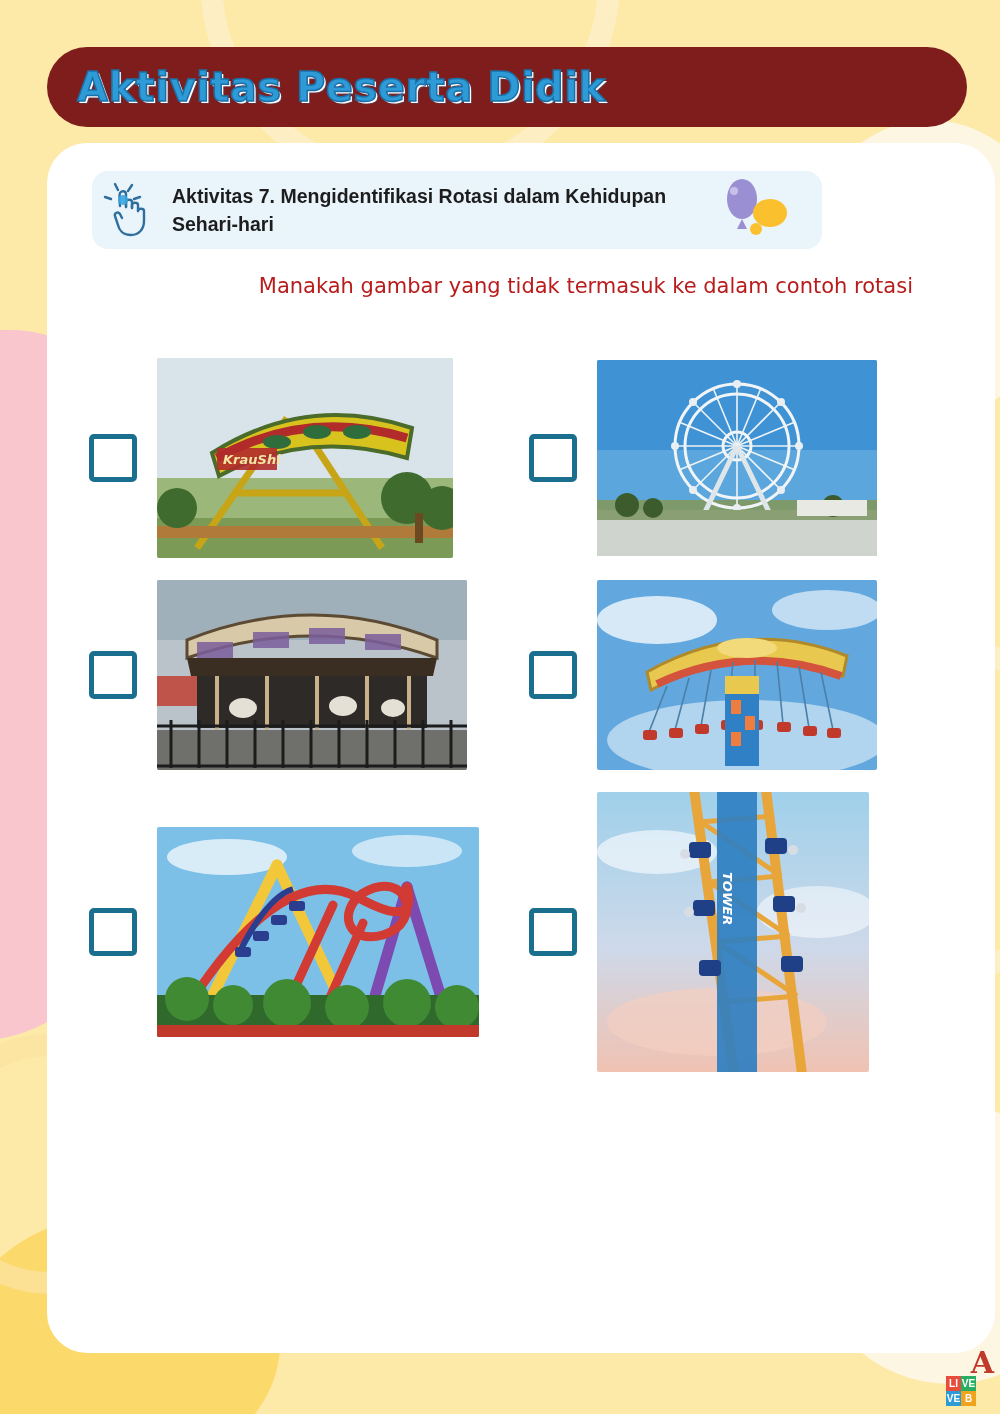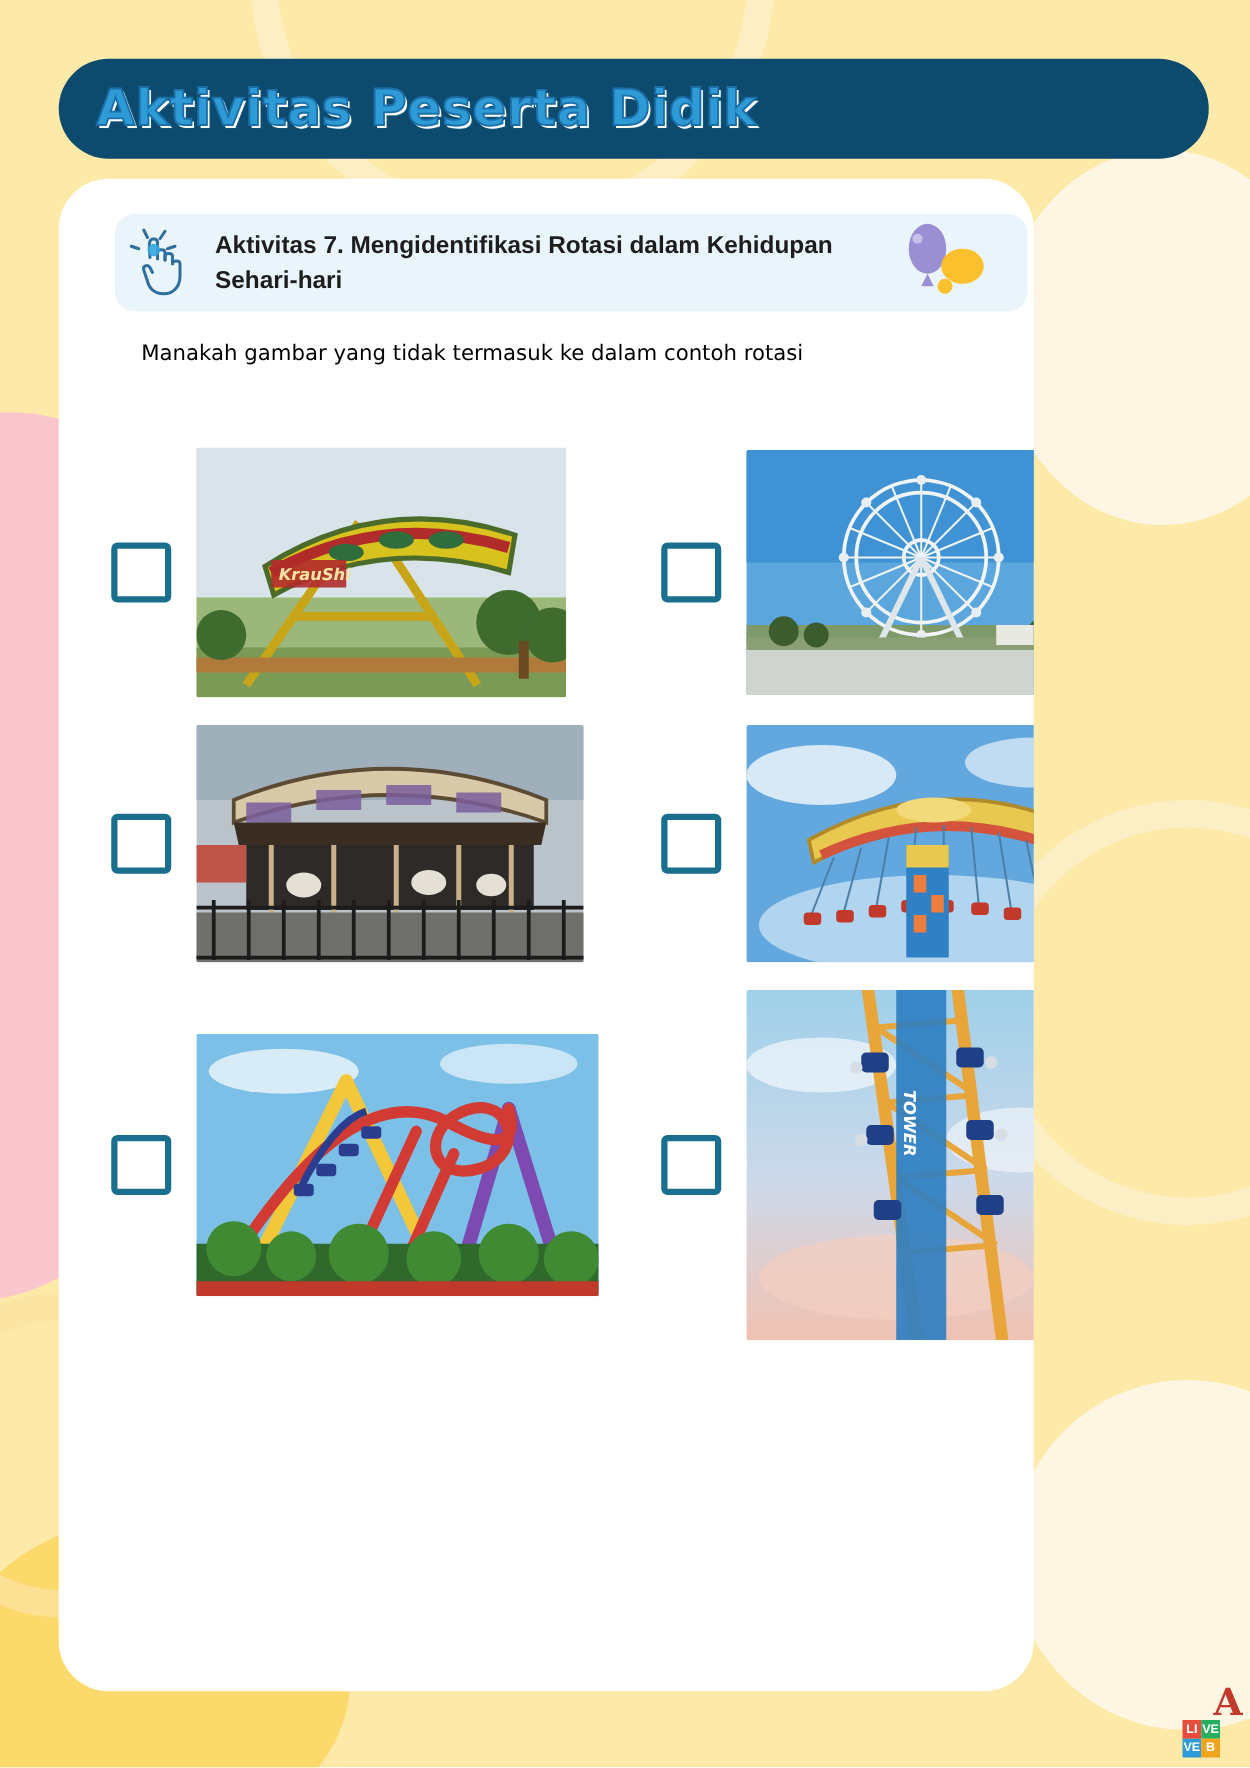--- a/index.html
+++ b/index.html
@@ -59,21 +59,21 @@
   }
   .swoosh-1 { left: 200px; top: -230px; width: 420px; height: 420px; border-color: #fdf0c8; opacity: .85; }
   .swoosh-2 { right: -120px; top: 640px; width: 340px; height: 340px; border-color: #fdf0c8; opacity: .9; }
   .swoosh-3 { left: -80px; bottom: 120px; width: 260px; height: 260px; border-color: #fbe2a0; opacity: .8; }
 
   
   .title-bar {
     position: absolute;
     left: 47px; top: 47px;
     width: 920px; height: 80px;
-    background: #0c4a6e;
+    background: #7f1d1d;
     border-radius: 40px;
     display: flex;
     align-items: center;
     padding-left: 30px;
     z-index: 4;
   }
   .title-text {
     font-size: 40px;
     font-weight: bold;
     color: #2e9ad6;
@@ -82,21 +82,21 @@
     text-shadow:
       2px 2px 0 #ffffff,
       3px 3px 0 rgba(27,111,168,.25);
     font-family: "DejaVu Sans", sans-serif;
   }
 
   
   .card {
     position: absolute;
     left: 47px; top: 143px;
-    width: 780px; height: 1210px;
+    width: 948px; height: 1210px;
     background: #ffffff;
     border-radius: 40px;
     z-index: 3;
     overflow: hidden;
   }
 
   
   .activity-banner {
     position: absolute;
     left: 45px; top: 28px;
@@ -123,24 +123,25 @@
   .balloons {
     position: absolute;
     right: 10px; top: 6px;
     width: 100px; height: 64px;
   }
 
   .question {
     position: absolute;
     left: 66px; top: 128px;
     width: 800px;
-    font-size: 17px;
-    color: #000000;
+    font-size: 21px;
+    color: #b91c1c;
     line-height: 1.5;
     font-family: "DejaVu Sans", sans-serif;
+    text-align: right;
   }
 
   
   .grid {
     position: absolute;
     left: 20px; top: 215px;
     width: 880px;
   }
   .row {
     display: flex;

